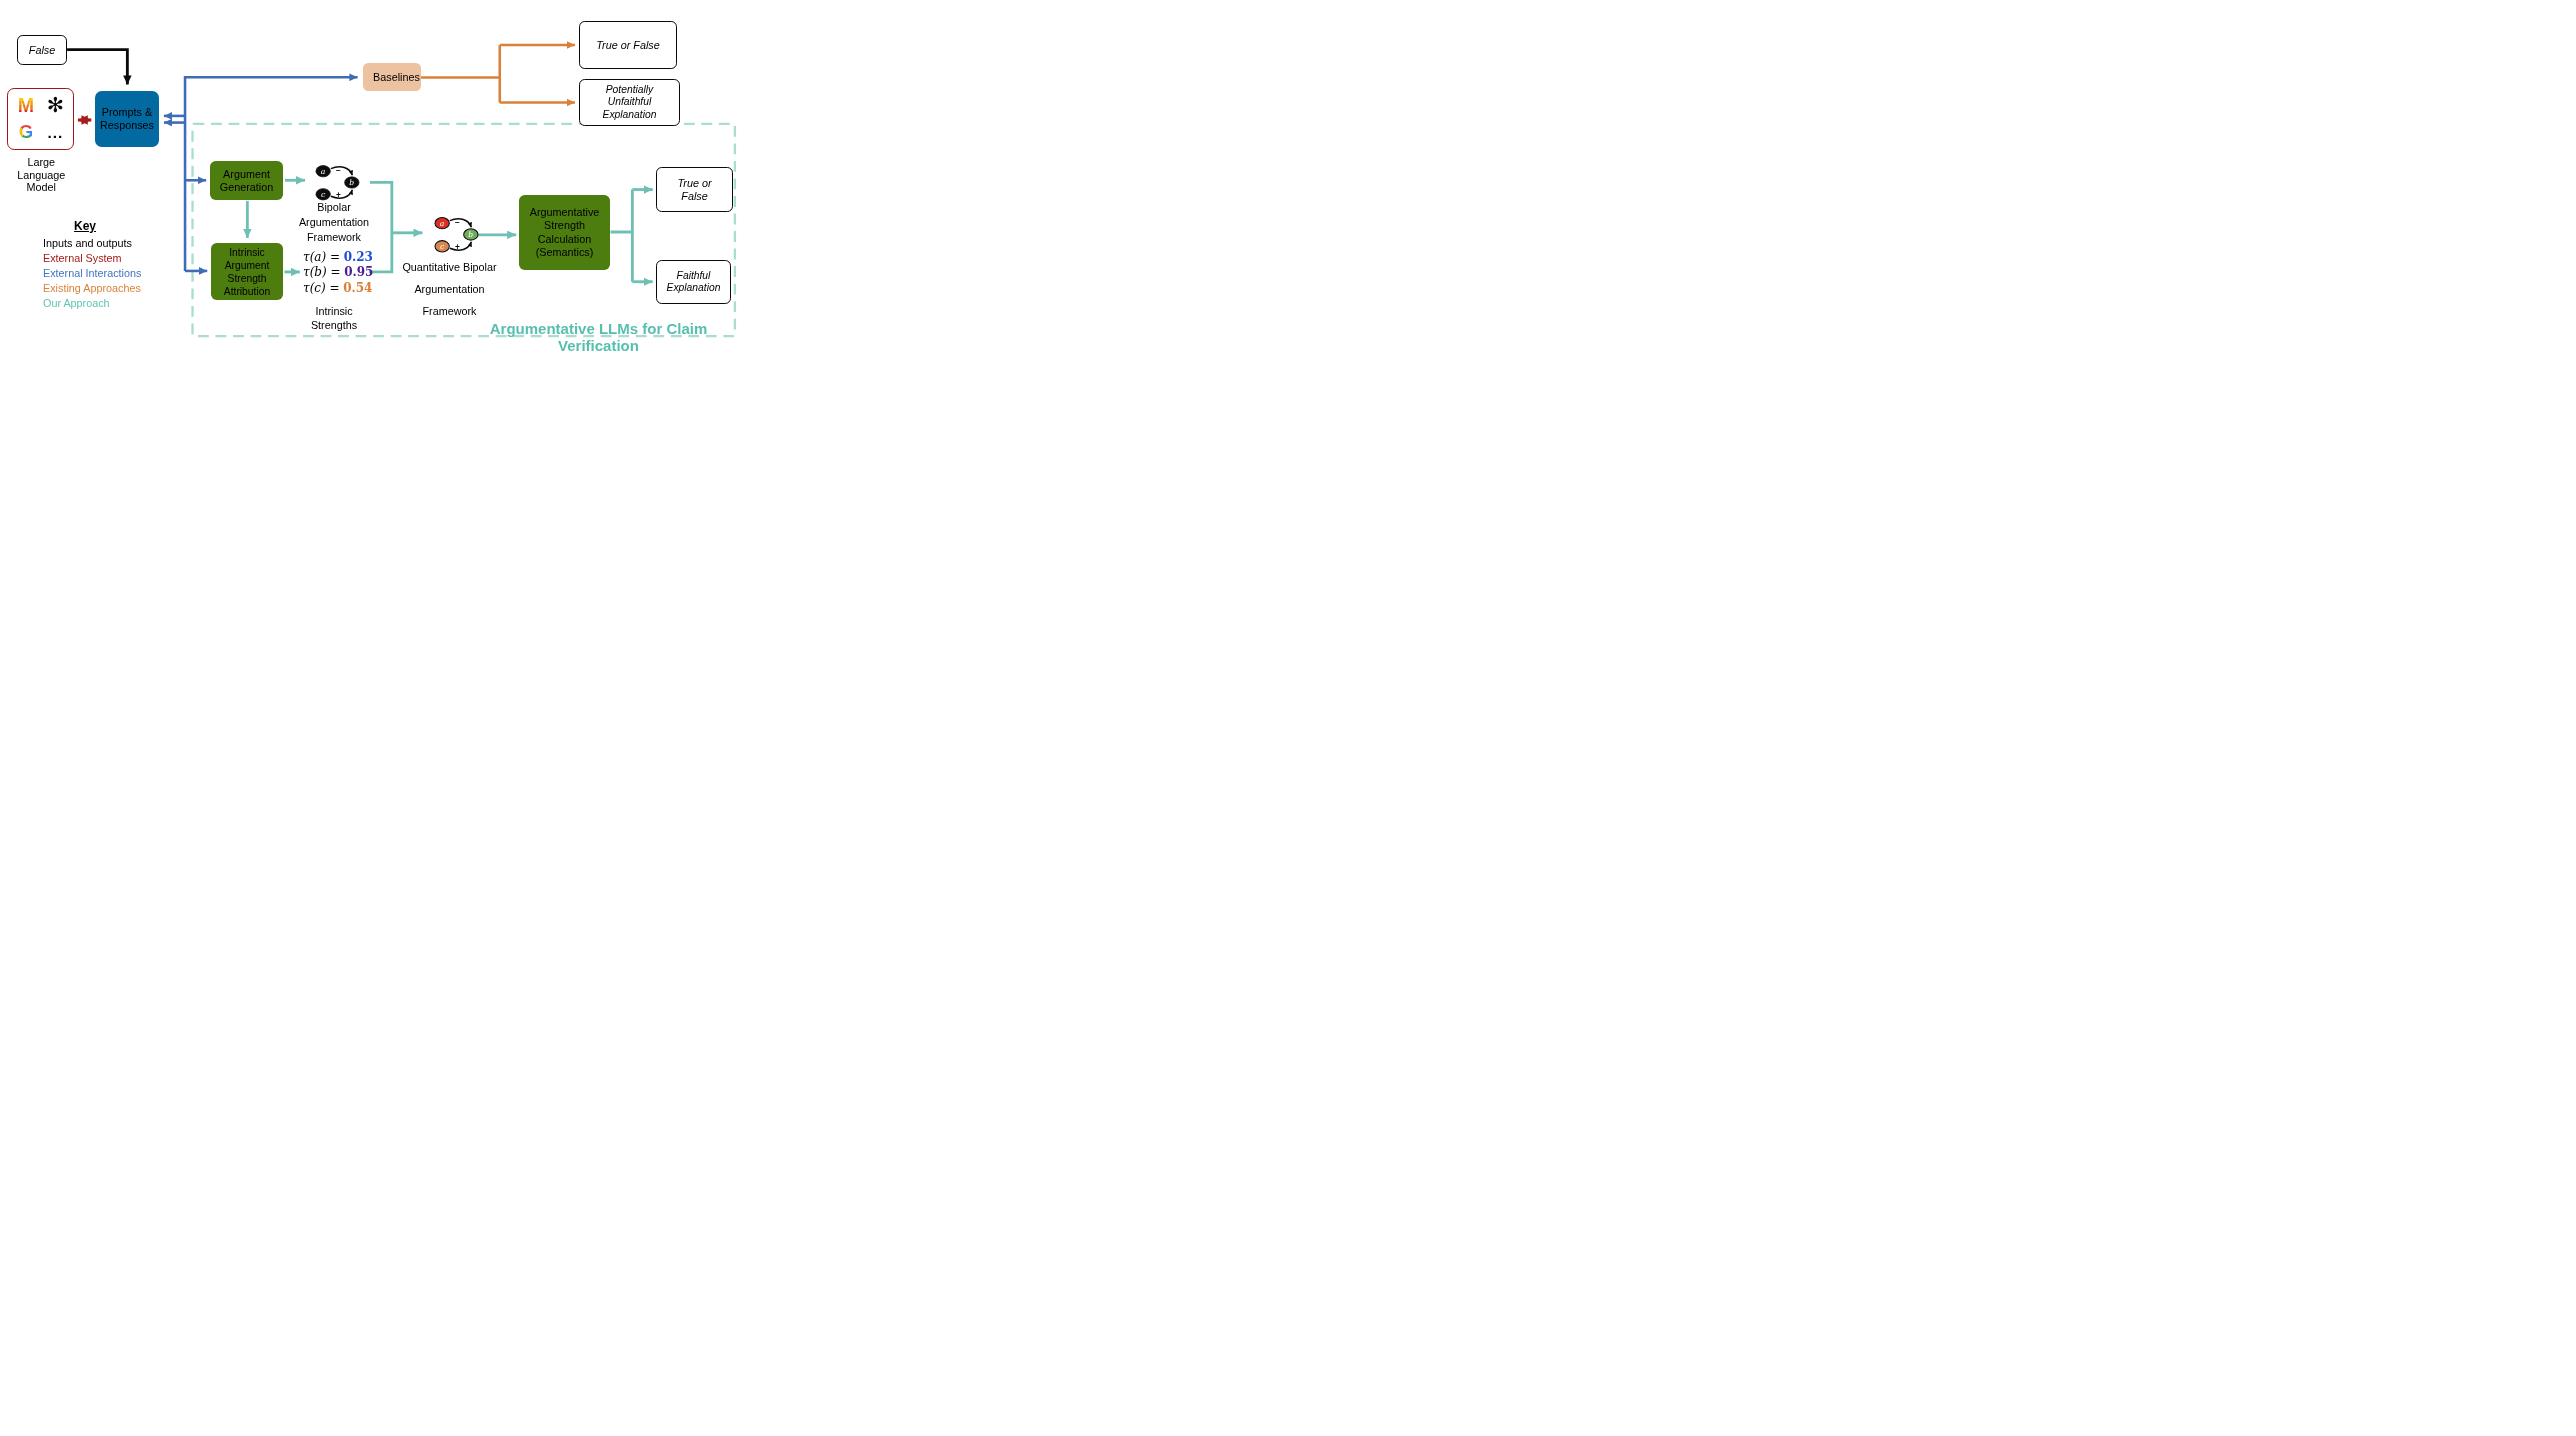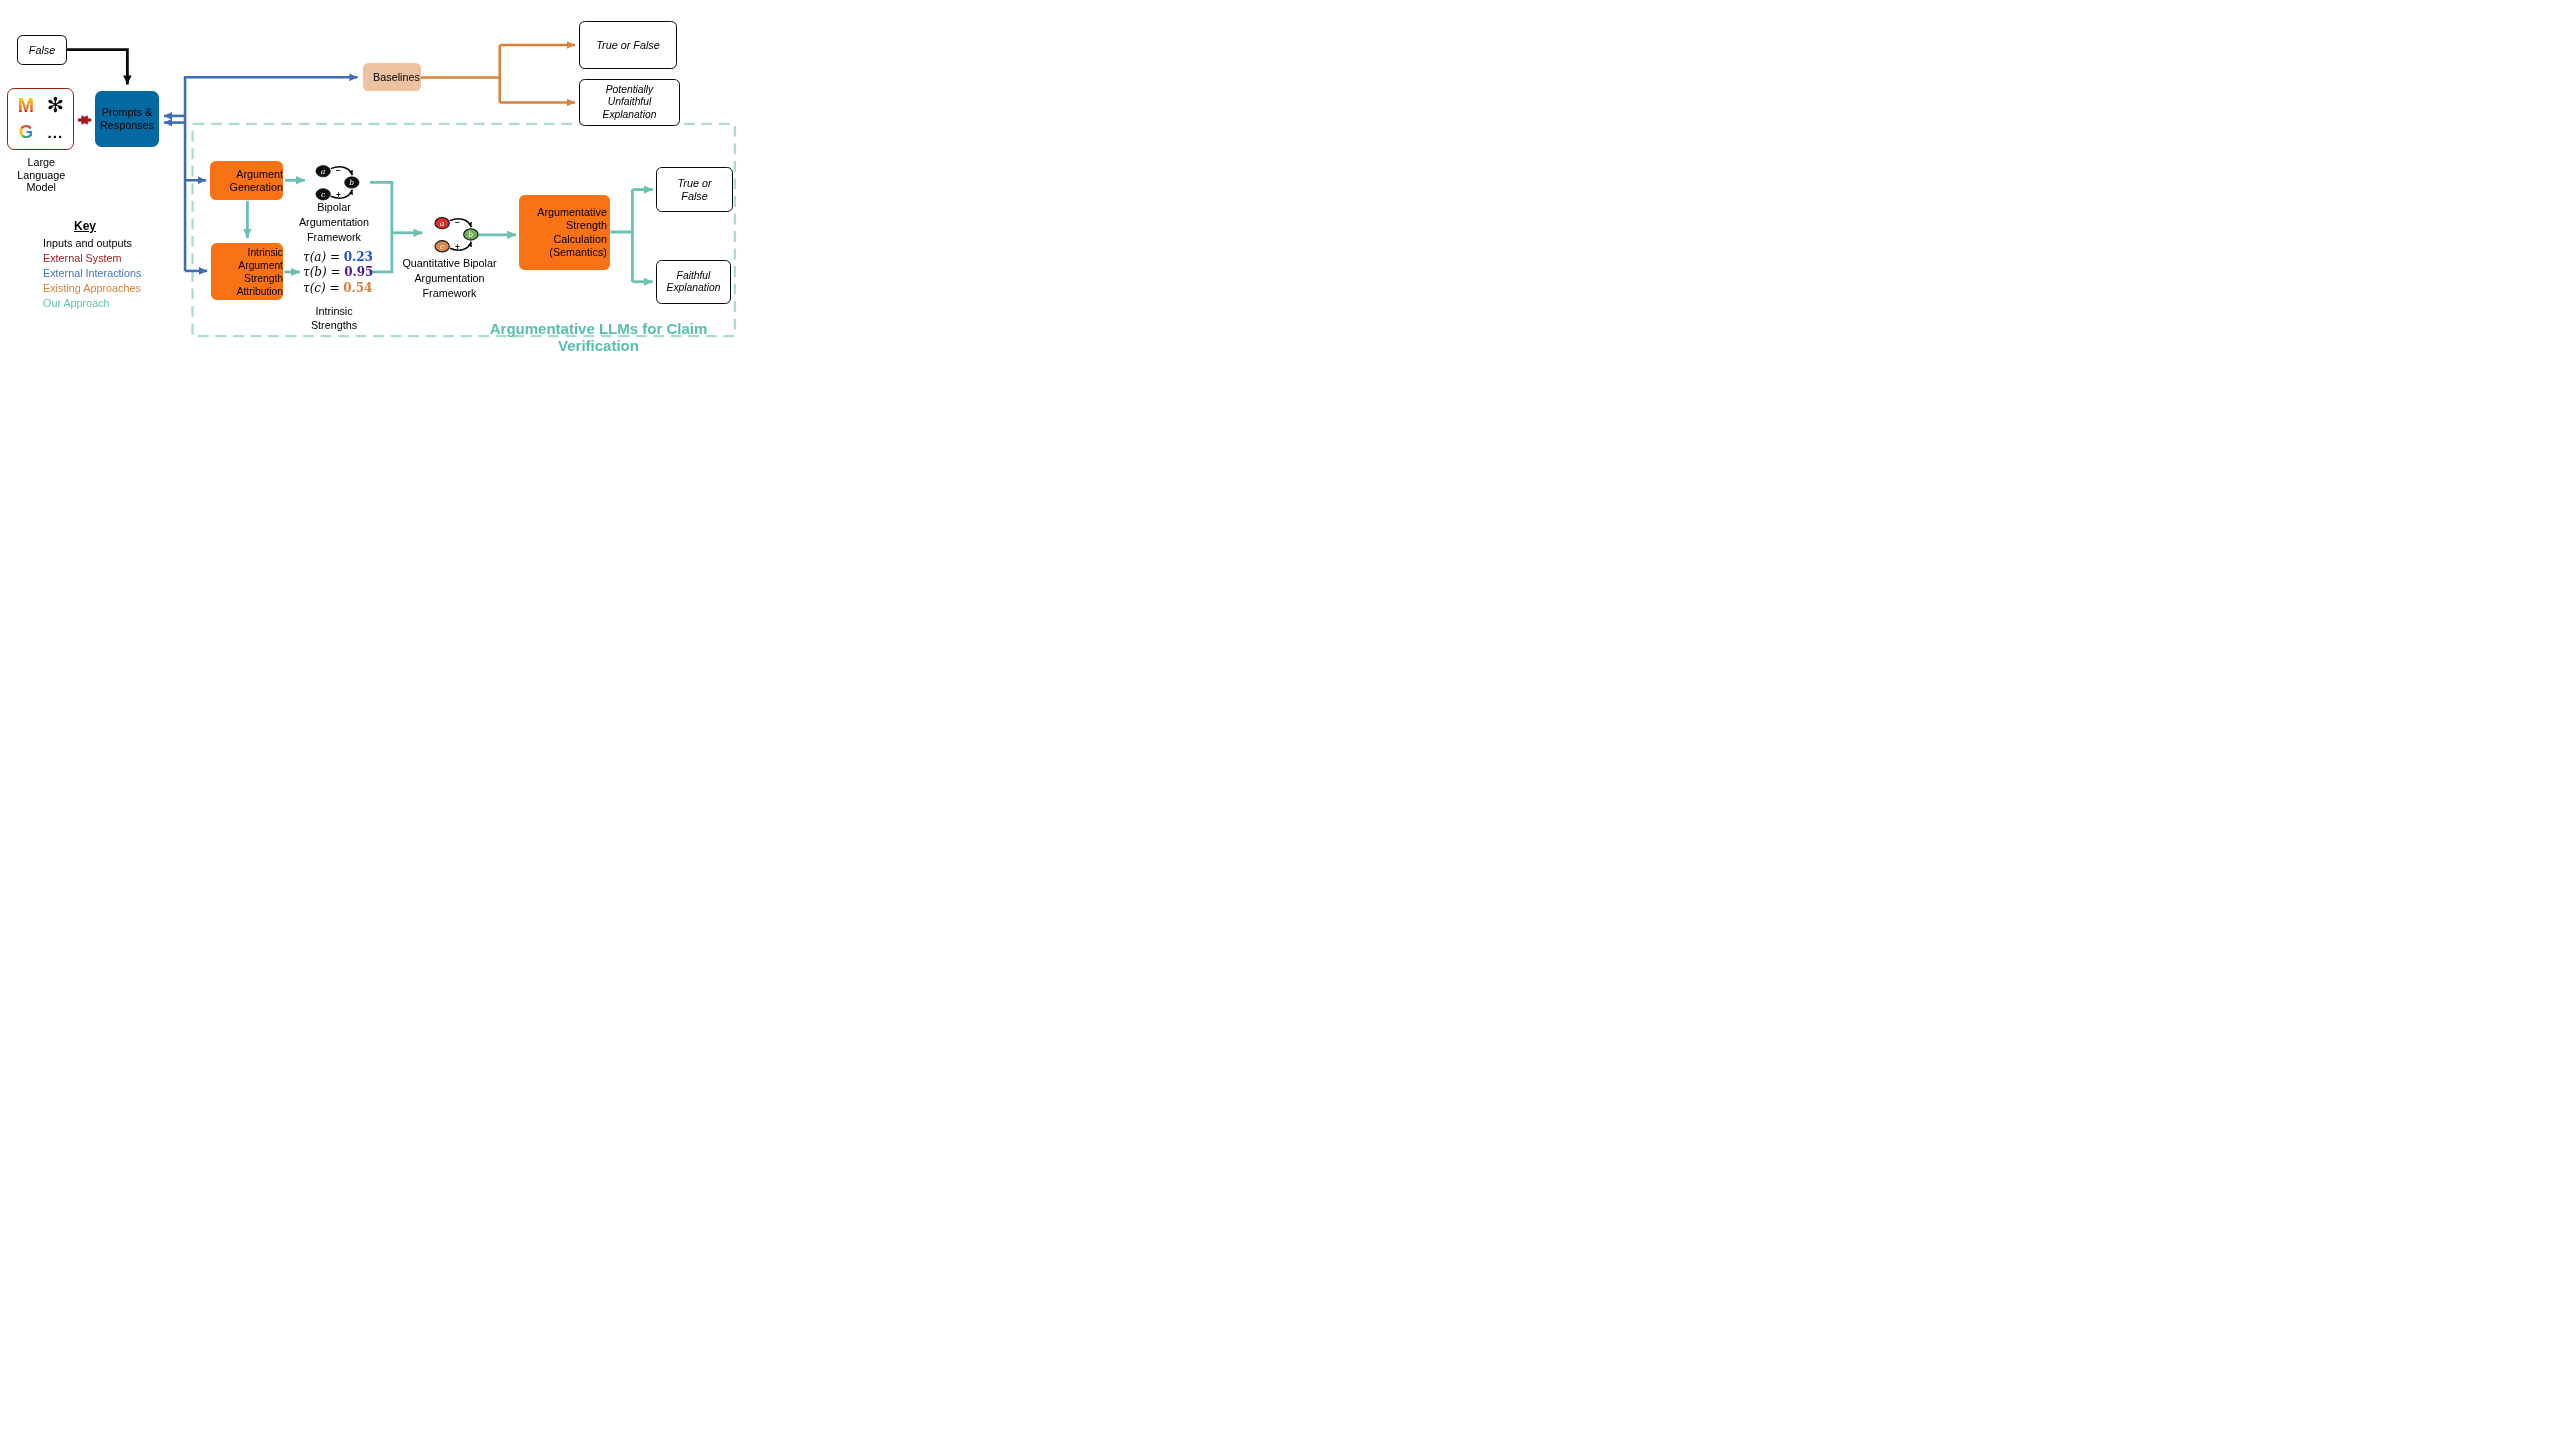--- a/index.html
+++ b/index.html
@@ -16,40 +16,40 @@
   .w-black{stroke:#0a0a0a;stroke-width:5.5;fill:none;}
   .w-red{stroke:#a51c1c;stroke-width:6;fill:none;}
   .dash-rect{stroke:#aadcd4;stroke-width:4.5;fill:none;stroke-dasharray:21 13;}
   
   .box{position:absolute;z-index:2;display:flex;align-items:center;justify-content:center;
        text-align:center;box-sizing:border-box;}
   .outline{border:1.8px solid #0a0a0a;border-radius:5.7px;background:#fff;}
   .italic{font-style:italic;}
   .fill-blue{background:#0369a1;border-radius:6.7px;}
   .fill-peach{background:#edc2a0;border-radius:5.2px;}
-  .fill-teal{background:#f97316;border-radius:5.7px;text-align:right;}
+  .fill-teal{background:#4d7c0f;border-radius:5.7px;}
   
   .claim{left:17px;top:35px;width:50px;height:30px;font-size:10.8px;}
   .llm{left:7.2px;top:88px;width:67px;height:62px;border:1.8px solid #9c1613;border-radius:7.2px;
        background:#fff;display:grid;grid-template-columns:1fr 1fr;grid-template-rows:1fr 1fr;
        align-items:center;justify-items:center;padding:3.1px;}
   .llm-caption{left:10.3px;top:156px;width:62px;font-size:10.8px;line-height:12.6px;text-align:center;z-index:2;}
   .prompts{left:95px;top:91px;width:64px;height:56px;font-size:10.8px;line-height:13.4px;padding:0 4.1px;}
   .baselines{left:363px;top:63px;width:58px;height:28px;font-size:10.8px;padding-left:9px;}
   .tf1{left:579px;top:21px;width:98px;height:48px;font-size:10.8px;}
   .pue{left:579px;top:79px;width:101px;height:47px;font-size:10.3px;line-height:12.4px;padding:0 9.3px;}
   .arggen{left:210px;top:161px;width:73px;height:39px;font-size:10.8px;line-height:13px;}
   .intrinsic{left:211px;top:243px;width:72px;height:57px;font-size:10.3px;line-height:13px;}
   .asc{left:519px;top:195px;width:91px;height:75px;font-size:10.8px;line-height:13.4px;padding:0 3.1px;}
   .tf2{left:656px;top:167px;width:77px;height:45px;font-size:10.8px;line-height:13px;padding:0 13.4px;}
   .faithful{left:656px;top:260px;width:75px;height:44px;font-size:10.3px;line-height:12.4px;padding:0 7.2px;}
   
   .cap{position:absolute;z-index:2;text-align:center;}
   .baf-cap{left:293px;top:200px;width:82px;font-size:10.8px;line-height:15px;}
-  .qbaf-cap{left:398px;top:256px;width:103px;font-size:10.8px;line-height:15px;}
+  .qbaf-cap{left:398px;top:256px;width:103px;font-size:10.8px;line-height:22px;}
   .is-cap{left:303px;top:304px;width:62px;font-size:10.8px;line-height:14.4px;}
   .container-label{left:464px;top:320px;width:269px;text-align:center;font-size:15px;
                    font-weight:bold;color:#57bfae;z-index:2;}
   
   .tau-block{left:303px;top:249px;width:88px;z-index:2;}
   .tau-line{height:15.5px;display:flex;align-items:center;font-size:12px;}
   .tau-lhs{font-family:"DejaVu Serif",serif;font-style:italic;margin-right:3.6px;}
   .tau-val{font-family:"DejaVu Serif",serif;font-weight:bold;}
   .v-red{color:#1d4ed8;}
   .v-green{color:#4c1d95;}

